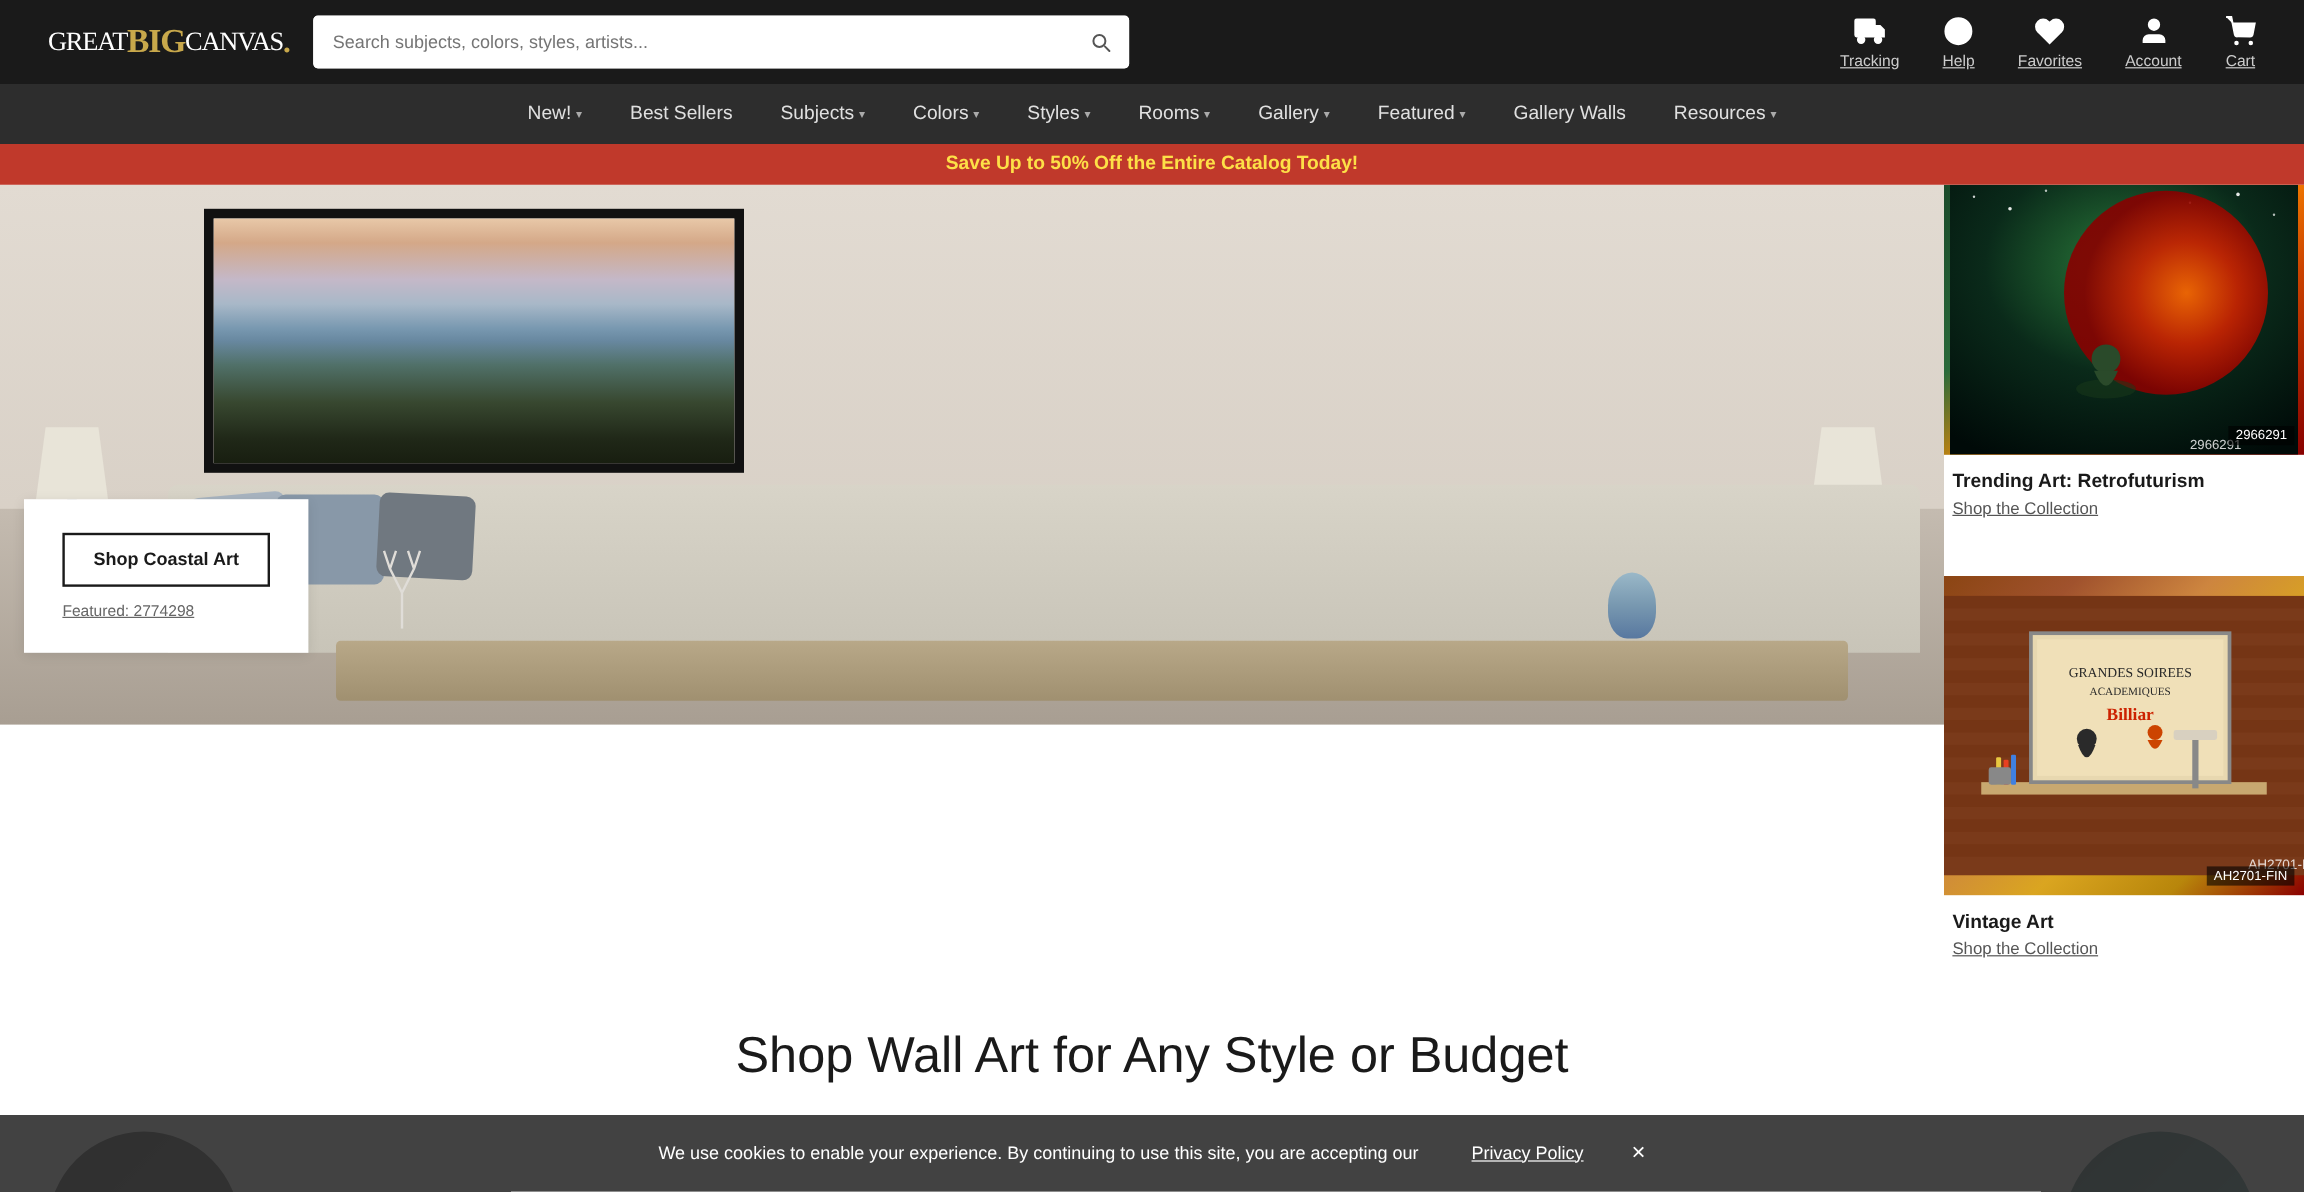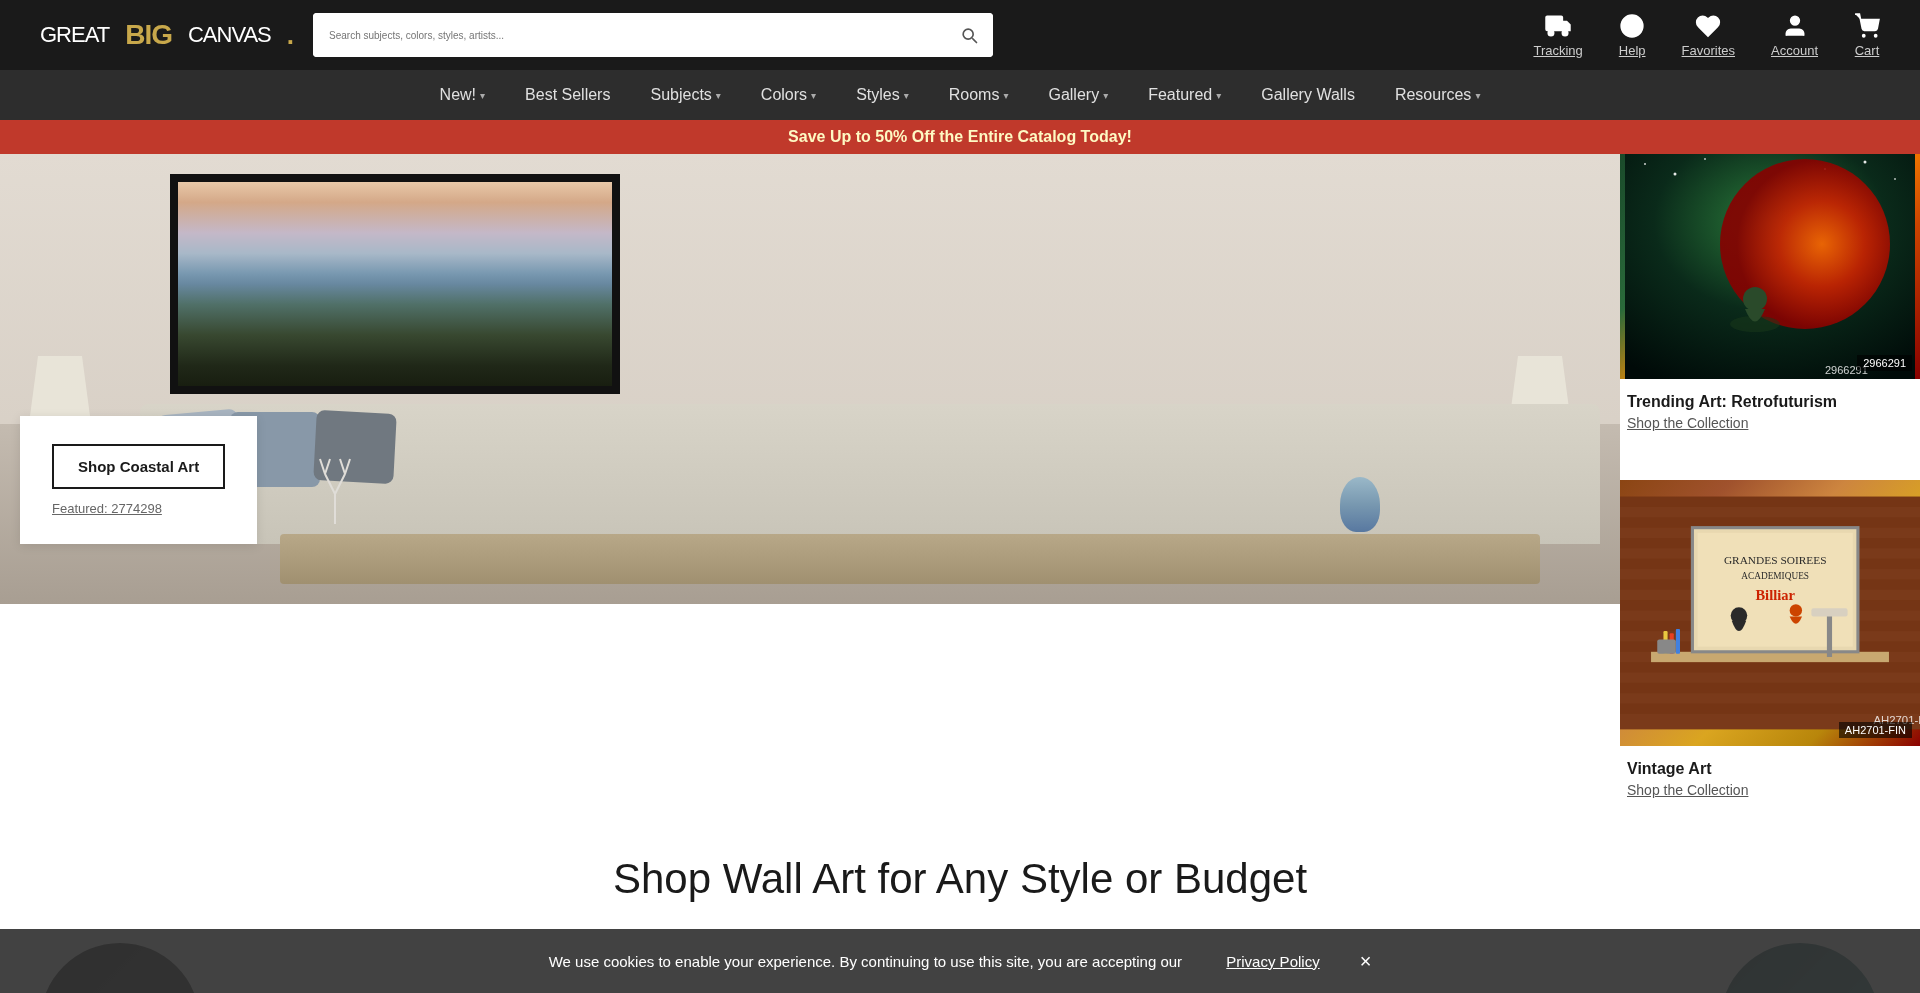--- a/index.html
+++ b/index.html
@@ -10,27 +10,28 @@
       background: #1a1a1a;
       display: flex;
       align-items: center;
       padding: 0 40px;
       height: 70px;
       gap: 20px;
     }
     .logo {
       display: flex;
       align-items: center;
-      gap: 16px;
+      gap: 0;
       font-size: 26px;
       font-weight: 900;
       letter-spacing: -1px;
       color: #fff;
       text-decoration: none;
       white-space: nowrap;
+      font-family: Liberation Serif, serif;
     }
     .logo-great { color: #fff; font-weight: 400; font-size: 22px; }
     .logo-big { color: #c8a84b; font-weight: 900; font-size: 28px; }
     .logo-canvas { color: #fff; font-weight: 400; font-size: 22px; }
     .logo-dot { color: #c8a84b; }
 
     .search-bar {
       flex: 1;
       max-width: 680px;
       display: flex;
@@ -38,21 +39,21 @@
       background: #fff;
       border-radius: 4px;
       overflow: hidden;
       height: 44px;
     }
     .search-bar input {
       flex: 1;
       border: none;
       outline: none;
       padding: 0 16px;
-      font-size: 10px;
+      font-size: 15px;
       height: 100%;
       color: #be185d;
     }
     .search-bar button {
       background: #fff;
       border: none;
       padding: 0 14px;
       cursor: pointer;
       height: 100%;
       display: flex;
@@ -99,21 +100,21 @@
       white-space: nowrap;
       text-decoration: none;
     }
     .nav-item .chevron { font-size: 10px; color: #aaa; }
 
     
     .promo-banner {
       background: #c0392b;
       text-align: center;
       padding: 8px;
-      color: #fef9c3;
+      color: #fde047;
       font-size: 16px;
       font-weight: 600;
     }
 
     
     .main-content {
       display: flex;
       gap: 0;
       width: 100%;
       max-width: 1920px;

